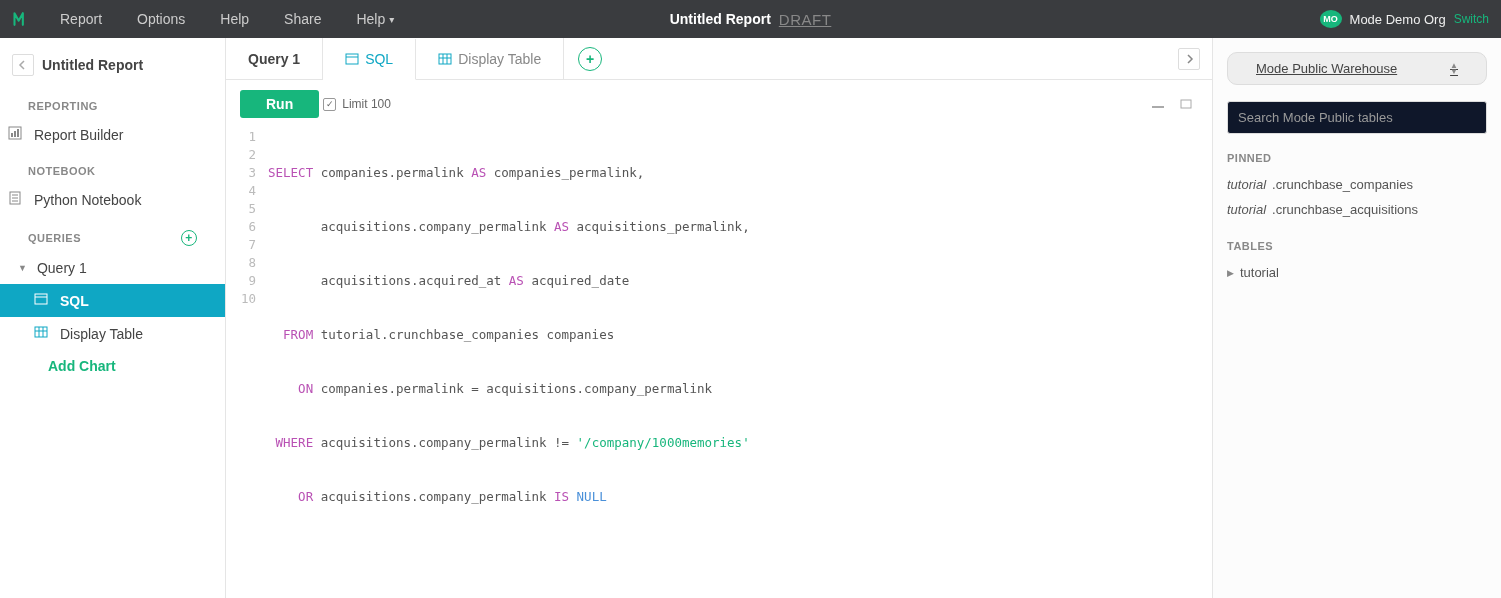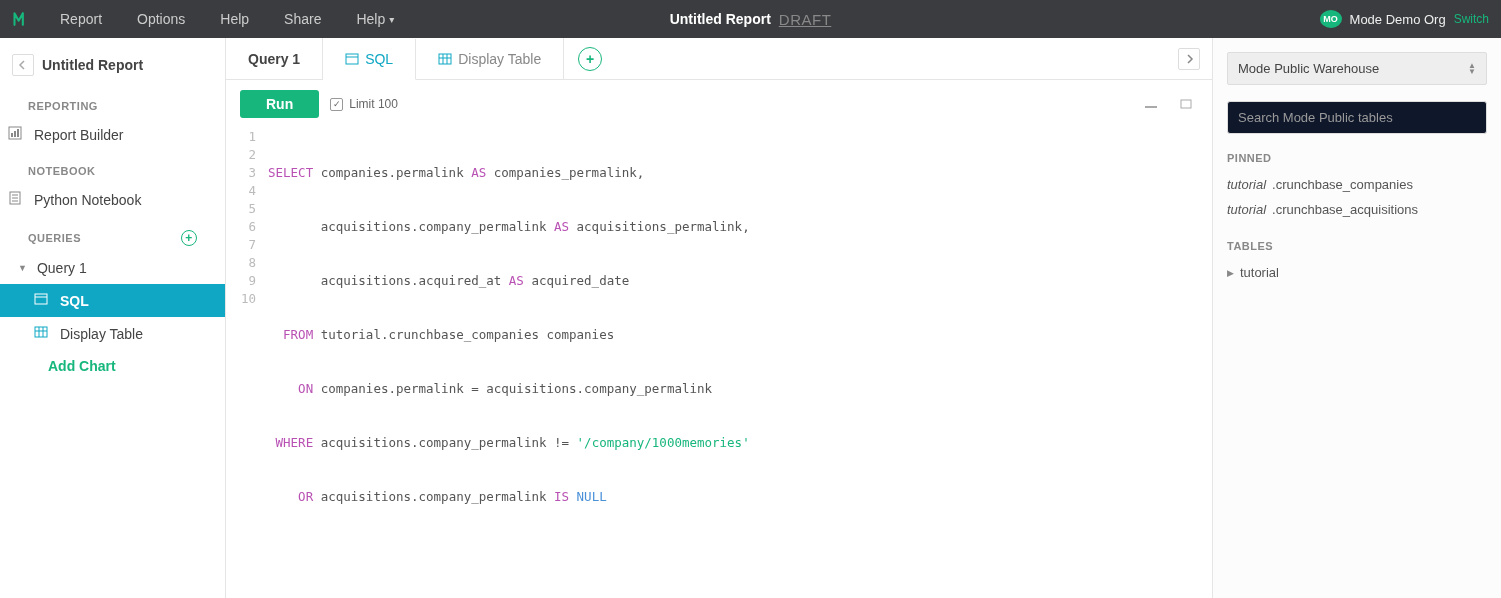--- a/index.html
+++ b/index.html
@@ -41,41 +41,41 @@
 .tabs-row { display: flex; align-items: center; border-bottom: 1px solid #e5e5e5; position: relative; height: 42px; padding: 0 12px 0 0; }
 .tab { padding: 0 22px; font-size: 14px; color: #666; height: 100%; display: flex; align-items: center; gap: 6px; border-right: 1px solid #e5e5e5; cursor: pointer; }
 .tab.first { font-weight: 600; color: #444; }
 .tab.active { color: #0fa7c4; background: #fff; border-bottom: 1px solid #fff; margin-bottom: -1px; }
 .tab.display-tab { color: #888; }
 .tab-add { width: 24px; height: 24px; border: 1.5px solid #17b67c; border-radius: 50%; color: #17b67c; display: flex; align-items: center; justify-content: center; margin-left: 14px; font-size: 14px; font-weight: bold; cursor: pointer; }
 .tabs-spacer { flex: 1; }
 .collapse-icon { width: 22px; height: 22px; border: 1px solid #ddd; border-radius: 2px; display: flex; align-items: center; justify-content: center; color: #888; cursor: pointer; }
 
 
-.toolbar { display: flex; align-items: center; padding: 10px 14px; gap: 11px; justify-content: flex-end; }
+.toolbar { display: flex; align-items: center; padding: 10px 14px; gap: 4px; justify-content: flex-end; }
 .run-btn { background: #17b67c; color: #fff; border-radius: 3px; padding: 6px 26px; font-weight: 600; font-size: 14px; cursor: pointer; }
 .limit-check { display: flex; align-items: center; gap: 6px; color: #666; font-size: 12px; }
 .limit-check .checkbox { width: 13px; height: 13px; border: 1px solid #999; border-radius: 2px; display: flex; align-items: center; justify-content: center; font-size: 9px; }
 .toolbar-spacer { flex: 1; }
 .mini-icon { color: #aaa; cursor: pointer; padding: 2px 6px; display: flex; }
 
 
 .editor { font-family: "SF Mono", Menlo, Consolas, monospace; font-size: 12.5px; line-height: 18px; display: flex; }
 .gutter { width: 36px; text-align: right; color: #bbb; padding-right: 6px; user-select: none; }
 .gutter .ln { height: 18px; }
 .code { flex: 1; white-space: pre; color: #555; }
 .code .line { height: 18px; padding-left: 6px; }
 .kw-purple { color: #b951b4; }
 .kw-blue { color: #4a90d9; }
 .str { color: #17b67c; }
 
 
 .rightpanel { width: 288px; padding: 14px; background: #fcfcfc; }
 .rp-heading { font-size: 14px; color: #666; margin-bottom: 8px; }
-.rp-select { background: #eee; border: 1px solid #ddd; border-radius: 2px; padding: 8px 10px; font-size: 13px; color: #444; display: flex; justify-content: space-between; align-items: center; cursor: pointer; }
+.rp-select { background: #eee; border: 1px solid #ddd; border-radius: 10px; padding: 8px 28px; font-size: 13px; color: #444; display: flex; justify-content: space-between; align-items: center; cursor: pointer; text-decoration: underline; }
 .rp-search { margin-top: 16px; border: 1px solid #ddd; border-radius: 3px; padding: 8px 10px; font-size: 13px; color: #999; background: #0f172a; }
 .rp-section { font-size: 11px; font-weight: 700; color: #888; letter-spacing: 0.5px; margin-top: 18px; margin-bottom: 8px; }
 .rp-item { font-size: 13px; color: #555; padding: 5px 0; display: flex; align-items: center; gap: 6px; cursor: pointer; }
 .rp-item em { font-style: italic; color: #555; font-weight: 400; }
 .rp-caret { color: #888; font-size: 9px; }
 .updown { font-size: 8px; line-height: 6px; color: #888; }
 </style>
 </head>
 <body>
 

